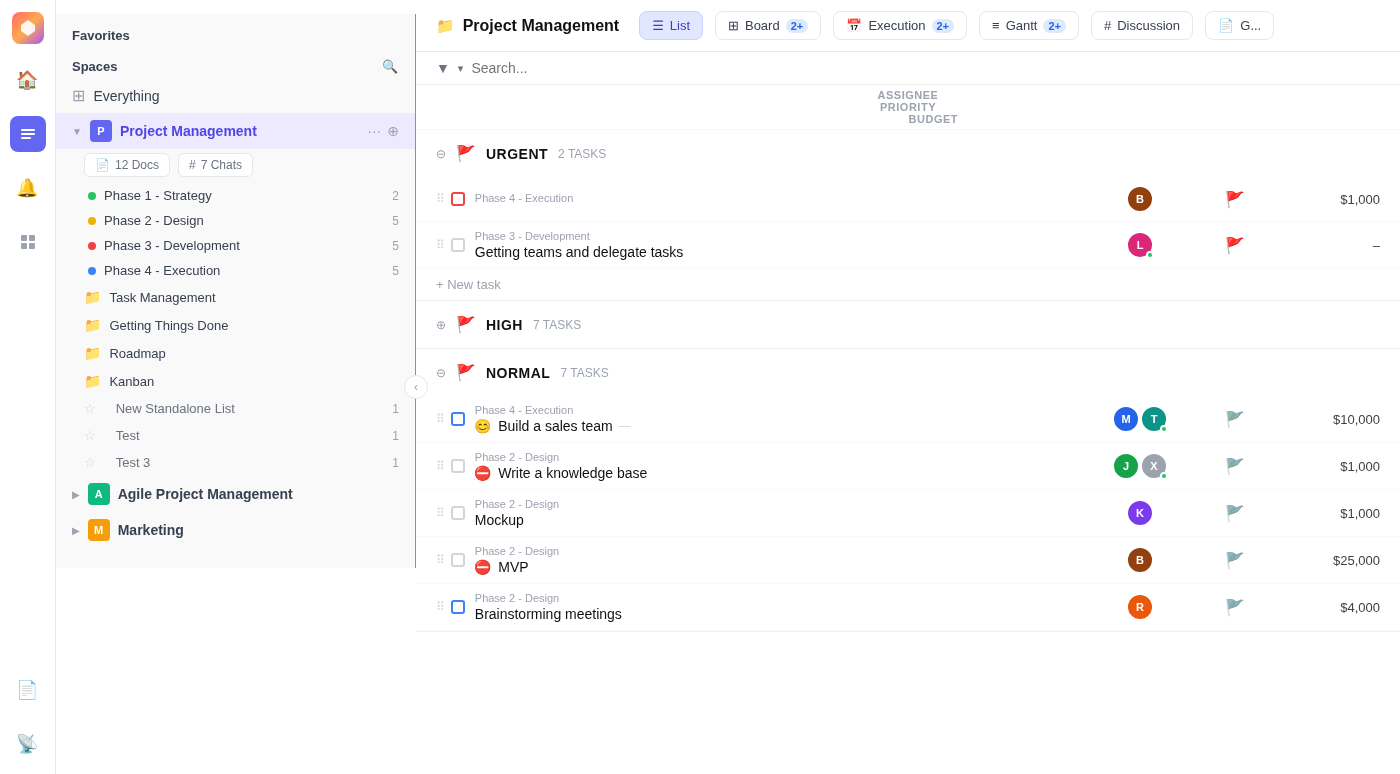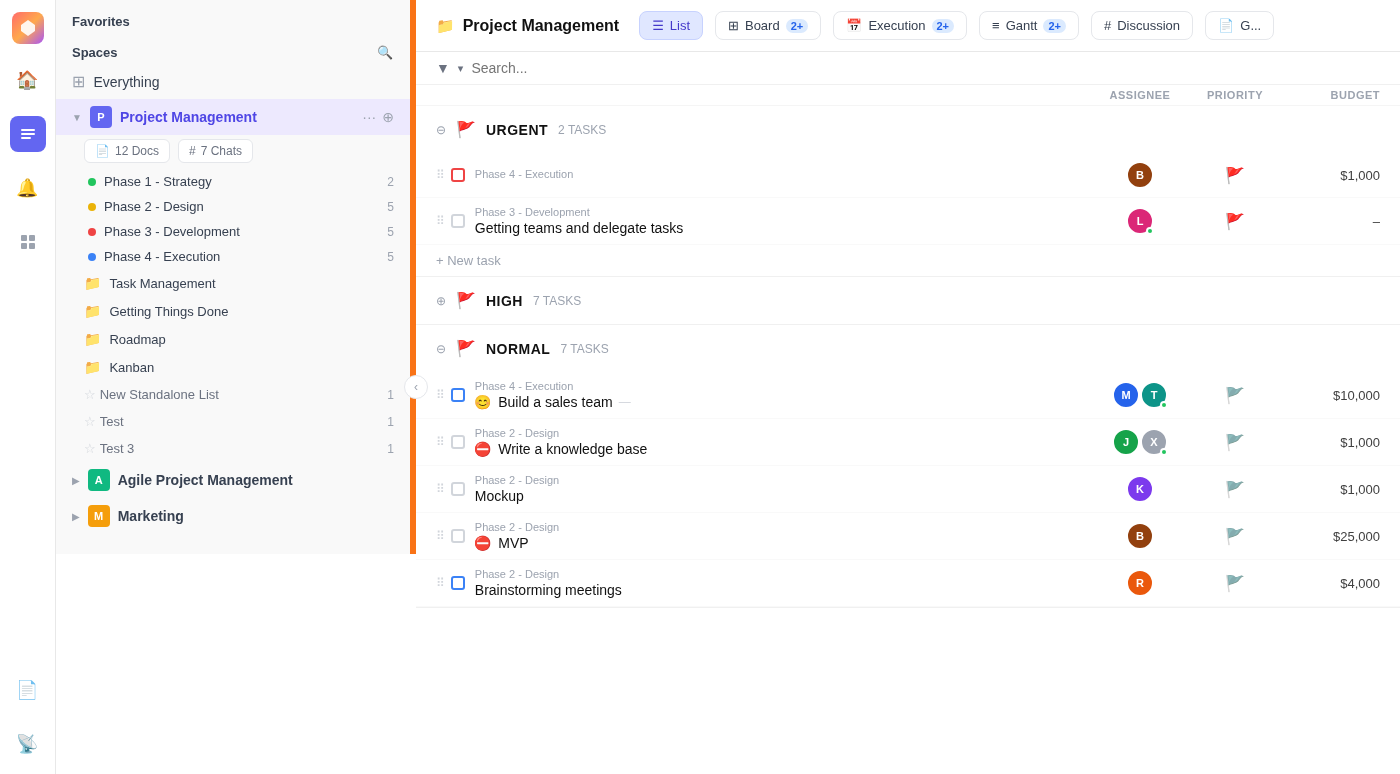--- a/index.html
+++ b/index.html
@@ -34,24 +34,25 @@
     .icon-bar .nav-icon.active {
       background: #6366f1;
       color: #fff;
     }
     .icon-bar .spacer { flex: 1; }
 
     
     .sidebar {
       width: 360px;
       background: #f9f9f9;
-      border-right: 6px solid #f97316;
+      border-right: 1px solid #f97316;
       overflow-y: auto;
       flex-shrink: 0;
       padding-bottom: 20px;
+      margin-top: 14px;
     }
     .sidebar-section-title {
       font-size: 13px;
       font-weight: 600;
       color: #374151;
       padding: 14px 16px 6px;
     }
     .spaces-header {
       display: flex;
       align-items: flex-end;
@@ -161,21 +162,21 @@
       gap: 8px;
       padding: 6px 16px 6px 28px;
       font-size: 13px;
       color: #374151;
       cursor: pointer;
     }
     .folder-icon { color: #9ca3af; font-size: 14px; }
     .standalone-item {
       display: flex;
       align-items: center;
-      gap: 4px;
+      gap: 20px;
       padding: 6px 16px 6px 28px;
       font-size: 13px;
       color: #6b7280;
       cursor: pointer;
     }
     .standalone-icon { color: #d1d5db; font-size: 13px; }
     .standalone-count { margin-left: auto; font-size: 12px; color: #9ca3af; }
 
     
     .main {
@@ -291,20 +292,21 @@
     .col-headers {
       display: flex;
       align-items: center;
       padding: 4px 20px;
       font-size: 11px;
       color: #9ca3af;
       font-weight: 600;
       text-transform: uppercase;
       letter-spacing: 0.5px;
       border-bottom: 1px solid #f5f5f5;
+      flex-direction: column;
     }
     .col-task { flex: 1; }
     .col-assignee { width: 100px; text-align: center; }
     .col-priority { width: 90px; text-align: center; }
     .col-budget { width: 100px; text-align: right; }
 
     
     .task-row {
       display: flex;
       align-items: center;

